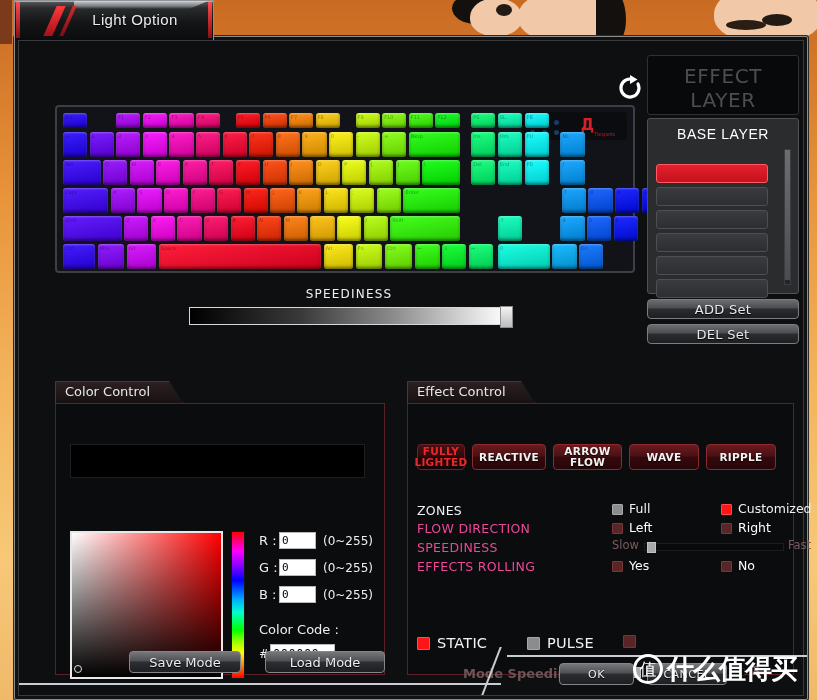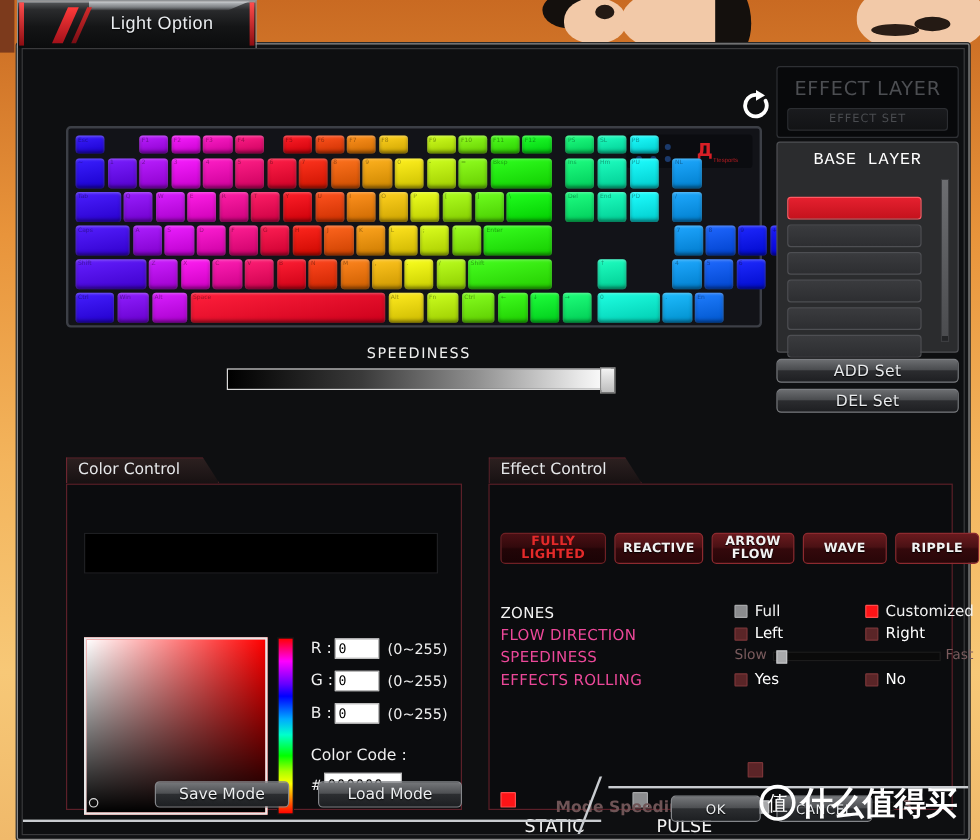--- a/index.html
+++ b/index.html
@@ -182,21 +182,21 @@
     position: absolute; left: 628px; top: 14px; width: 152px;
   }
   #effect-layer-box {
     background: #08090b;
     border: 1px solid #2e3034;
     border-radius: 3px;
     padding: 8px 8px 10px;
     height: 60px;
   }
   #effect-layer-title {
-    text-align: center; color: #4c4e52; font-size: 16px;
+    text-align: center; color: #4c4e52; font-size: 20px;
     letter-spacing: .6px; font-family: "DejaVu Sans", sans-serif;
   }
   #effect-set-btn {
     margin-top: 7px; height: 19px;
     background: linear-gradient(180deg,#1a1b1e,#121315);
     border: 1px solid #2c2e32;
     border-radius: 3px;
     color: #4a4c50; font-size: 9.5px; letter-spacing: .8px;
     display: flex; align-items: center; justify-content: center;
     font-family: "DejaVu Sans", sans-serif;
@@ -206,21 +206,21 @@
     background: #2b2c2e;
     border: 1px solid #505155;
     border-radius: 3px;
     padding: 7px 8px 8px;
     height: 176px;
     position: relative;
   }
   #base-layer-title {
     text-align: center; color: #fff; font-size: 14px;
     letter-spacing: .6px; margin-bottom: 22px;
-    font-family: Liberation Mono, monospace;
+    font-family: Liberation Sans, sans-serif;
   }
   #layer-list { position: relative; width: 112px; }
   .layer-slot {
     height: 19px; margin-bottom: 4px;
     background: linear-gradient(180deg,#3a3b3e,#2d2e31);
     border: 1px solid #4e4f53;
     border-radius: 3px;
     cursor: pointer;
   }
   .layer-slot.active {
@@ -421,21 +421,21 @@
     position: absolute; font-size: 11.5px; color: #7a5b5d;
     font-family: "DejaVu Sans", sans-serif;
   }
 
   #mode-row { position: absolute; left: 9px; top: 231px; }
   .mode-item { position: absolute; display: flex; align-items: center; }
   .mode-cb { width: 13px; height: 13px; border-radius: 1px; cursor: pointer; margin-right: 7px; }
   .mode-cb.on     { background: #ff1417; border: 1px solid #ff4d4d; }
   .mode-cb.off    { background: #8b8c8e; border: 1px solid #a6a7a9; }
   .mode-cb.dim    { background: #5b2427; border: 1px solid #7a3437; }
-  .mode-txt { color: #f4f4f4; font-size: 14.5px; letter-spacing: .2px; font-family: "DejaVu Sans", sans-serif; margin-top: 46px; }
+  .mode-txt { color: #f4f4f4; font-size: 14.5px; letter-spacing: .2px; font-family: "DejaVu Sans", sans-serif; }
 
   #mode-speed-label {
     position: absolute; left: 55px; top: 262px;
     color: #6f5456; font-size: 13px; font-weight: bold;
     font-family: "DejaVu Sans", sans-serif;
   }
 
   
   #footer-divider {
     position: absolute; left: 0; bottom: 0; width: 788px; height: 48px;
@@ -904,21 +904,21 @@
     </div>
 
     <div class="panel" id="effect-panel">
       <div class="panel-head">
         <div class="head-shape"></div>
         <div class="head-label">Effect Control</div>
       </div>
       <div class="panel-body">
 
         <div id="effect-btn-row">
-          <div class="fx-btn active" style="width:88px;">
+          <div class="fx-btn active" style="width:48px;">
             <span>
               <span>FULLY</span><br>
               <span>LIGHTED</span>
             </span>
           </div>
           <div class="fx-btn" style="width:74px;">REACTIVE</div>
           <div class="fx-btn" style="width:69px;">
             <span>
               <span>ARROW</span><br>
               <span>FLOW</span>

